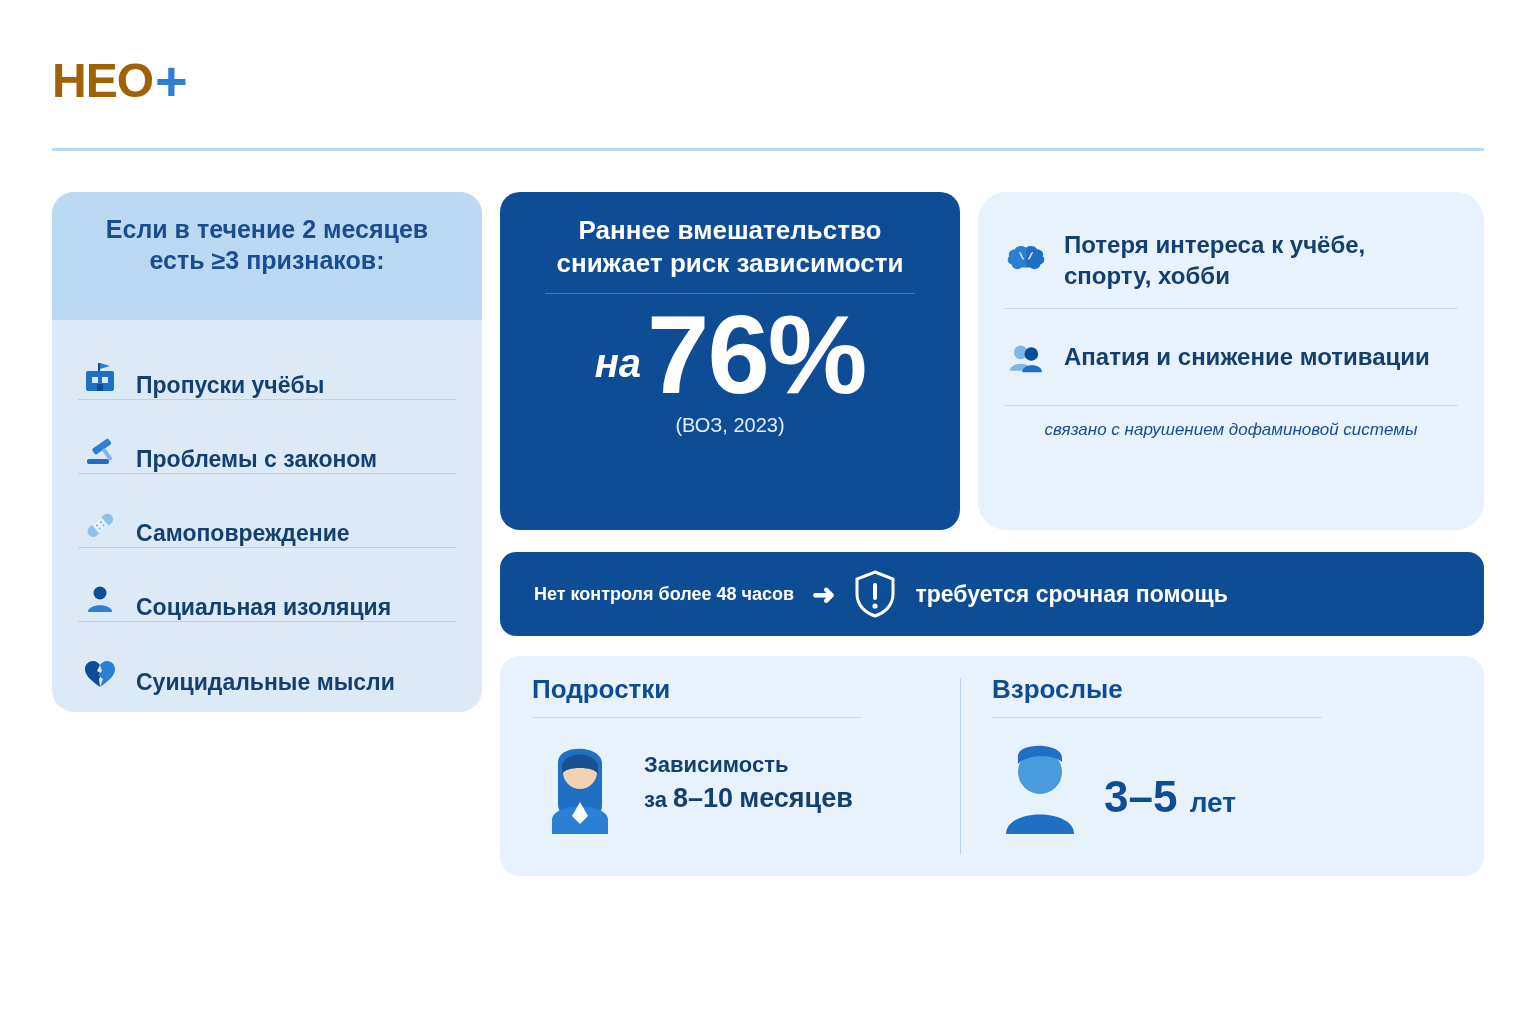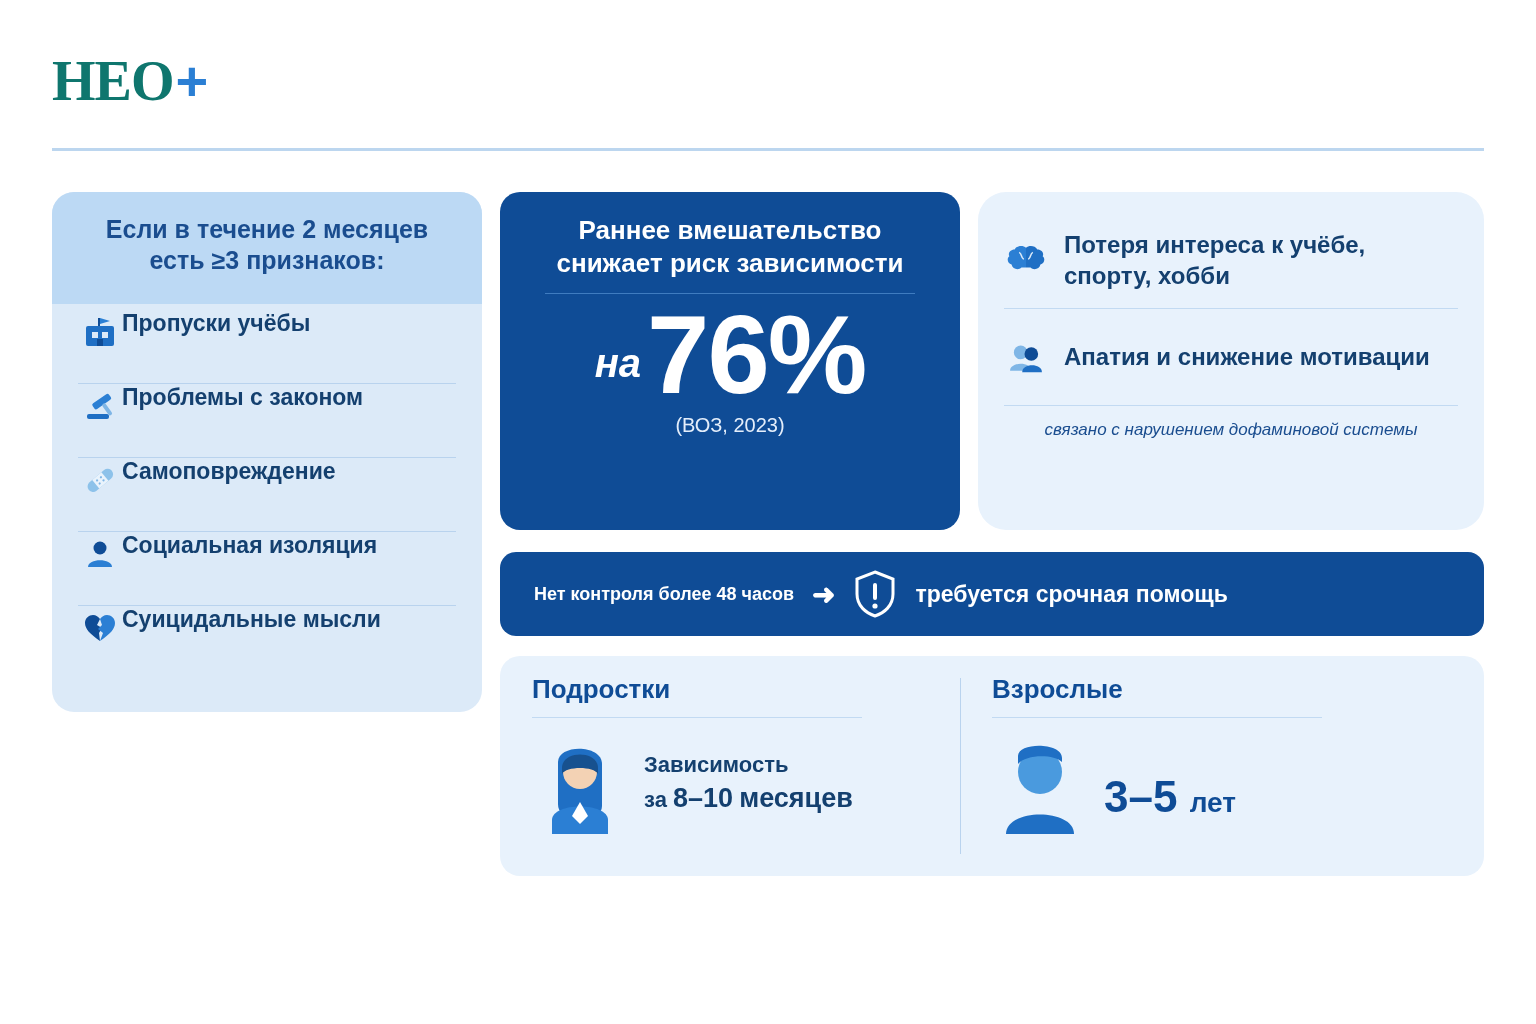--- a/index.html
+++ b/index.html
@@ -8,23 +8,23 @@
     background: #ffffff;
     font-family: "Liberation Sans", sans-serif;
     overflow: hidden;
   }
   .page { position: relative; width: 1536px; height: 1024px; background: #fff; }
 
   
   .header { position: absolute; left: 52px; top: 44px; width: 1432px; height: 104px; }
   .logo { position: absolute; left: 0; top: 8px; display: flex; align-items: center; height: 58px; }
   .logo-text {
-    font-size: 56px; font-weight: 700; letter-spacing: -1px;
-    color: #0f766e; line-height: 1;
-    font-family: Liberation Serif, serif;
+    font-size: 48px; font-weight: 700; letter-spacing: -1px;
+    color: #a16207; line-height: 1;
+    font-family: Liberation Sans, sans-serif;
   }
   .logo-plus {
     font-size: 56px; font-weight: 700; color: #2b7fd4; line-height: 1; margin-left: 2px;
   }
   .title {
     position: absolute; left: 222px; top: 6px;
     font-size: 47px; font-weight: 700; color: #0d4f9e;
     white-space: nowrap; letter-spacing: -0.5px;
   }
   .title .dark { color: #123e78; }
@@ -32,29 +32,29 @@
     position: absolute; left: 0; top: 104px; width: 1432px; height: 3px;
     background: #bcd6ef;
   }
 
   
   .left-panel {
     position: absolute; left: 52px; top: 192px; width: 430px; height: 520px;
     background: #dceaf8; border-radius: 22px; overflow: hidden;
   }
   .left-head {
-    background: #bcd9f4; height: 112px; padding: 22px 26px 0 26px;
+    background: #bcd9f4; height: 128px; padding: 22px 26px 0 26px;
     text-align: center;
   }
   .left-head-text {
     color: #1a4d8f; font-size: 25px; font-weight: 700; line-height: 1.25;
   }
   .left-list { padding: 6px 26px 0 26px; }
   .left-item {
-    display: flex; align-items: flex-start; 
+    display: flex; align-items: flex-end; gap: 14px;
     height: 74px; border-bottom: 1px solid #b9d3ee;
   }
   .left-item:last-child { border-bottom: none; }
   .left-item-label { color: #14406f; font-size: 23px; font-weight: 600; }
   .ico { width: 44px; height: 44px; flex: 0 0 44px; display: flex; align-items: center; justify-content: center; }
 
   
   .stat-card {
     position: absolute; left: 500px; top: 192px; width: 460px; height: 338px;
     background: #0f4c96; border-radius: 20px; padding: 22px 26px;

